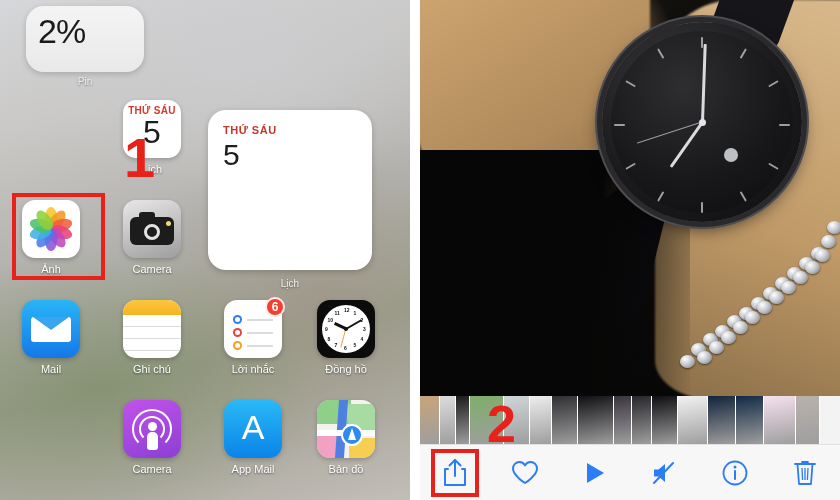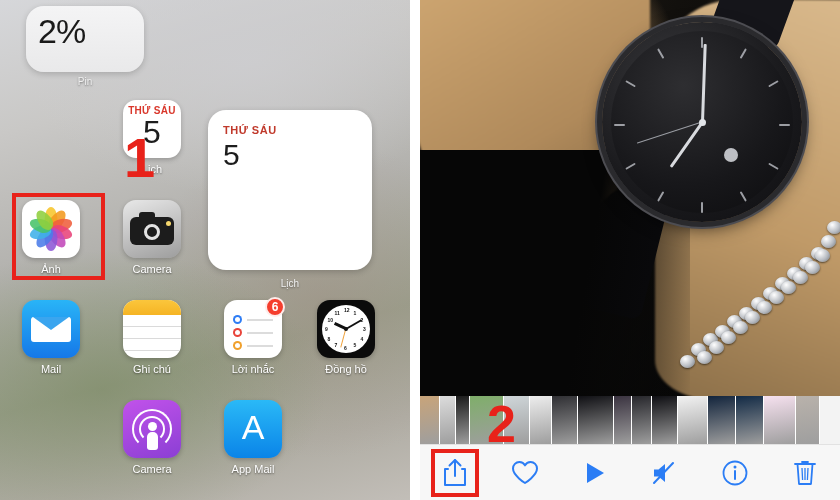--- a/index.html
+++ b/index.html
@@ -454,20 +454,33 @@
             <div class="head"></div>
               <div class="body2"></div>
           </div>
           <div class="name">Camera</div>
         </div>
         <div class="app-cell c2">
           <div class="icon ic-appstore">
             <span class="a">A</span>
           </div>
           <div class="name">App Mail</div>
+        </div>
+        <div class="app-cell c3">
+          <div class="icon ic-maps">
+            <div class="green1"></div>
+              <div class="green2"></div>
+            <div class="yellow"></div>
+              <div class="pink"></div>
+            <div class="road"></div>
+              <div class="roadh"></div>
+            <div class="pinb"></div>
+              <div class="arrow"></div>
+          </div>
+          <div class="name">Bản đồ</div>
         </div>
       </div>
     </div>
 
     <div class="red-box-photos"></div>
     <div class="red-num-1">1</div>
   </div>
 
   <div class="gap"></div>
 

